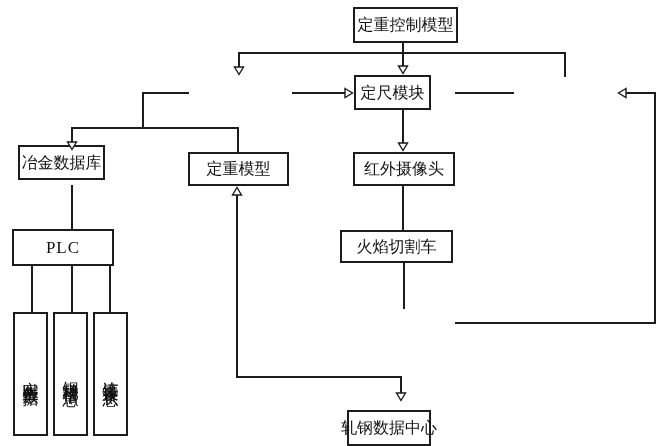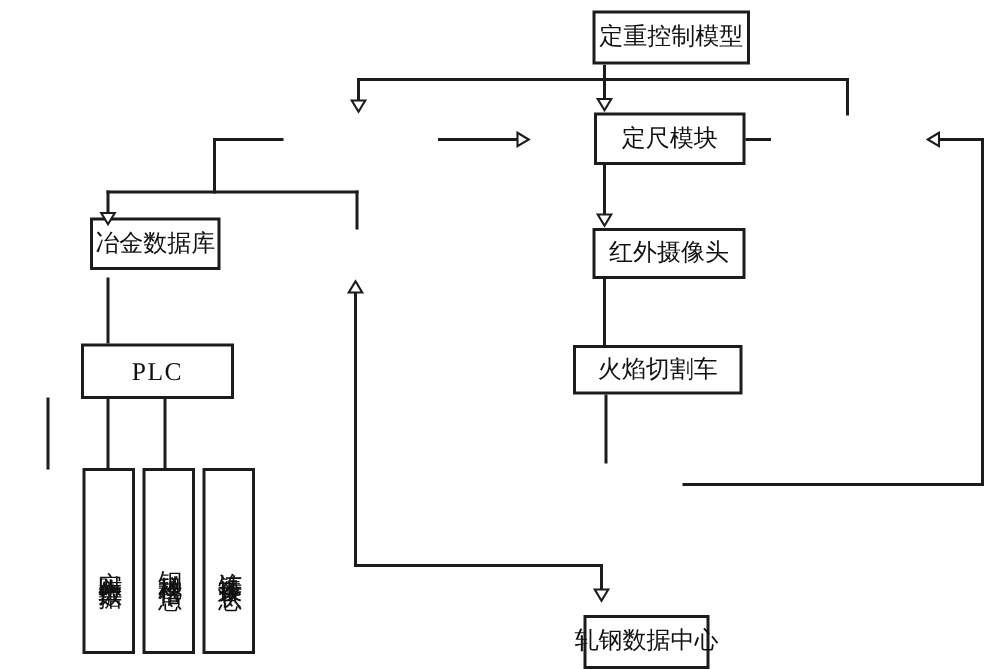--- a/index.html
+++ b/index.html
@@ -18,21 +18,20 @@
     background: #ffffff;
     border: 2px solid #1c1c1c;
     display: flex;
     align-items: center;
     justify-content: center;
     text-align: center;
     font-size: 16px;
     line-height: 1;
     white-space: nowrap;
     z-index: 2;
-    margin-left: 42px;
   }
   .vbox .lbl {
     writing-mode: vertical-rl;
     text-orientation: upright;
     letter-spacing: 2px;
     white-space: normal;
   }
   .plc { font-size: 17px; letter-spacing: 1px; }
   .ln {
     position: absolute;
@@ -111,25 +110,28 @@
   <svg class="ah" style="left:617px;top:87px" width="10" height="12" viewBox="0 0 10 12">
       <polygon points="9,1.5 1.5,6 9,10.5"></polygon>
     </svg>
   <svg class="ah" style="left:231px;top:186px" width="12" height="10" viewBox="0 0 12 10">
       <polygon points="6,1.5 10.5,9 1.5,9"></polygon>
     </svg>
 
   <div class="box" style="left:353px;top:7px;width:105px;height:36px">
     <span class="lbl">定重控制模型</span>
   </div>
-  <div class="box" style="left:354px;top:75px;width:101px;height:35px">
+  <div class="box" style="left:354px;top:75px;width:77px;height:35px">
     <span class="lbl">定尺模块</span>
   </div>
   <div class="box" style="left:18px;top:145px;width:87px;height:35px">
     <span class="lbl">冶金数据库</span>
+  </div>
+  <div class="box" style="left:188px;top:152px;width:101px;height:34px">
+    <span class="lbl">定重模型</span>
   </div>
   <div class="box" style="left:353px;top:152px;width:102px;height:34px">
     <span class="lbl">红外摄像头</span>
   </div>
   <div class="box plc" style="left:12px;top:229px;width:102px;height:37px">
     <span class="lbl">PLC</span>
   </div>
   <div class="box" style="left:340px;top:230px;width:113px;height:33px">
     <span class="lbl">火焰切割车</span>
   </div>

